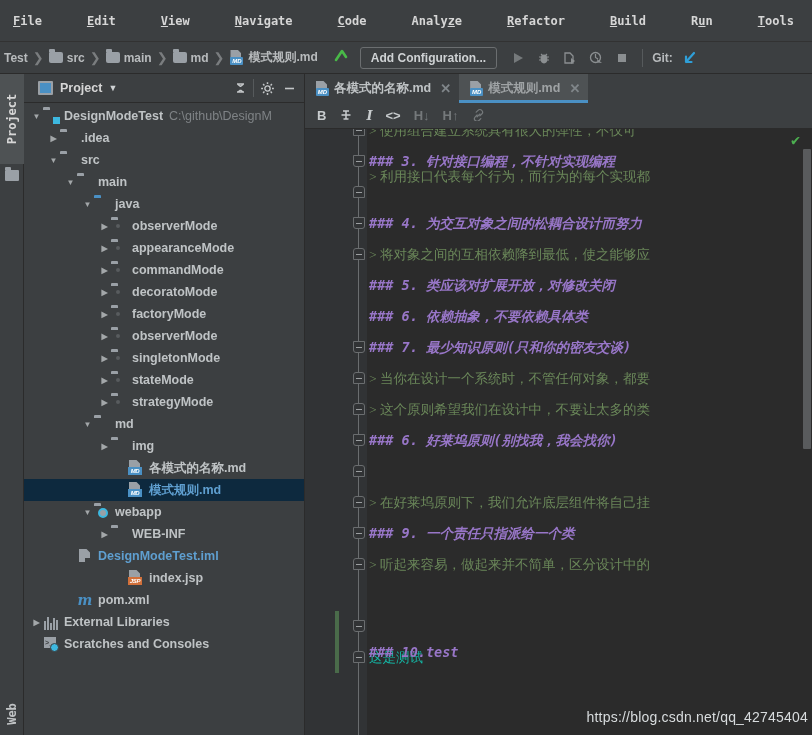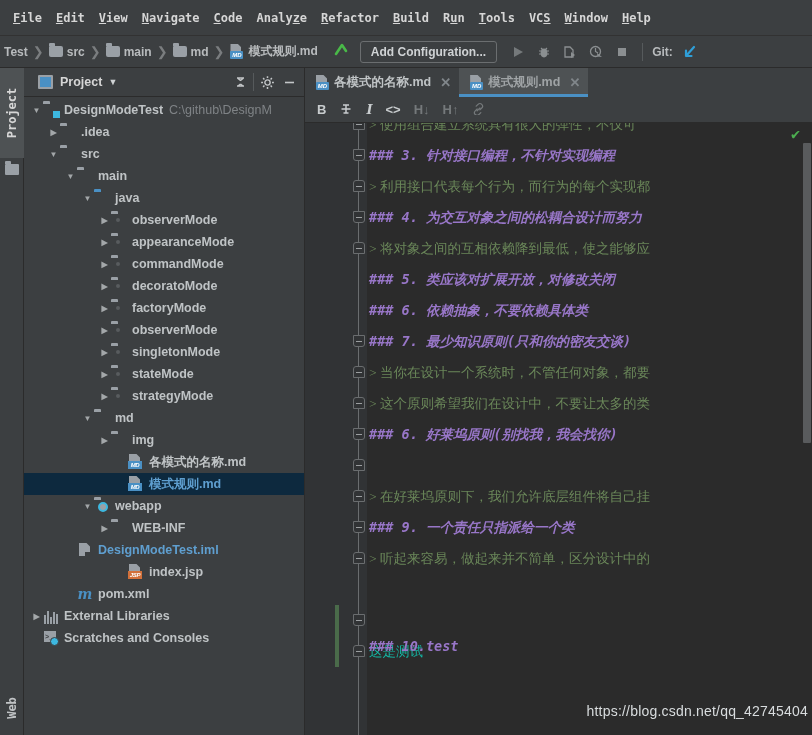--- a/index.html
+++ b/index.html
@@ -26,24 +26,25 @@
   .title-ico {
     width: 13px; height: 13px; margin-right: 4px;
     background: #2b5b8c; border: 1px solid #dfe8f2;
     color: #cfe0f0; font-size: 8px; line-height: 12px; text-align: center;
     flex: none;
   }
   .title-text { letter-spacing: -0.2px; }
 
   
   .menubar {
-    height: 36px; background: #3c3f41;
+    height: 42px; background: #3c3f41;
     display: flex; align-items: center;
     padding-left: 6px;
     border-bottom: 1px solid #323232;
+    gap: 31px;
   }
   .menu-item {
     font-family: "DejaVu Sans Mono", monospace;
     font-size: 12px; font-weight: bold;
     color: #d6d6d6;
     padding: 2px 7px;
     cursor: default;
   }
   .menu-item span.mn { text-decoration: underline; }
 
@@ -687,21 +688,21 @@
             <div class="cline" style="position: absolute; top: 389px; left: 0px; right: 0px;"><span class="c-head">### 9. 一个责任只指派给一个类</span></div>
             <div class="cline" style="position: absolute; top: 358px; left: 0px; right: 0px;"><span class="c-quote">&gt; 在好莱坞原则下，我们允许底层组件将自己挂</span></div>
             <div class="cline" style="position: absolute; top: 296px; left: 0px; right: 0px;"><span class="c-head">### 6. 好莱坞原则(别找我，我会找你)</span></div>
             <div class="cline" style="position: absolute; top: 265px; left: 0px; right: 0px;"><span class="c-quote">&gt; 这个原则希望我们在设计中，不要让太多的类</span></div>
             <div class="cline" style="position: absolute; top: 234px; left: 0px; right: 0px;"><span class="c-quote">&gt; 当你在设计一个系统时，不管任何对象，都要</span></div>
             <div class="cline" style="position: absolute; top: 203px; left: 0px; right: 0px;"><span class="c-head">### 7. 最少知识原则(只和你的密友交谈)</span></div>
             <div class="cline" style="position: absolute; top: 172px; left: 0px; right: 0px;"><span class="c-head">### 6. 依赖抽象，不要依赖具体类</span></div>
             <div class="cline" style="position: absolute; top: 141px; left: 0px; right: 0px;"><span class="c-head">### 5. 类应该对扩展开放，对修改关闭</span></div>
             <div class="cline" style="position: absolute; top: 110px; left: 0px; right: 0px;"><span class="c-quote">&gt; 将对象之间的互相依赖降到最低，使之能够应</span></div>
             <div class="cline" style="position: absolute; top: 79px; left: 0px; right: 0px;"><span class="c-head">### 4. 为交互对象之间的松耦合设计而努力</span></div>
-            <div class="cline" style="position: absolute; top: 48px; left: 0px; right: 0px;"><span class="c-quote">&gt; 利用接口代表每个行为，而行为的每个实现都</span></div>
+            <div class="cline" style="position: absolute; top: 32px; left: 0px; right: 0px;"><span class="c-quote">&gt; 利用接口代表每个行为，而行为的每个实现都</span></div>
             <div class="cline" style="position: absolute; top: 17px; left: 0px; right: 0px;"><span class="c-head">### 3. 针对接口编程，不针对实现编程</span></div>
             <div class="cline" style="position: absolute; top: -14px; left: 0px; right: 0px;"><span class="c-quote">&gt; 使用组合建立系统具有很大的弹性，不仅可</span></div>
           <div class="check-ico">✔</div>
 
           <div class="scrollbar">
             <div class="scrollthumb" style="top:20px; height:300px;"></div>
           </div>
           <div class="watermark">https://blog.csdn.net/qq_42745404</div>
 
         </div>

